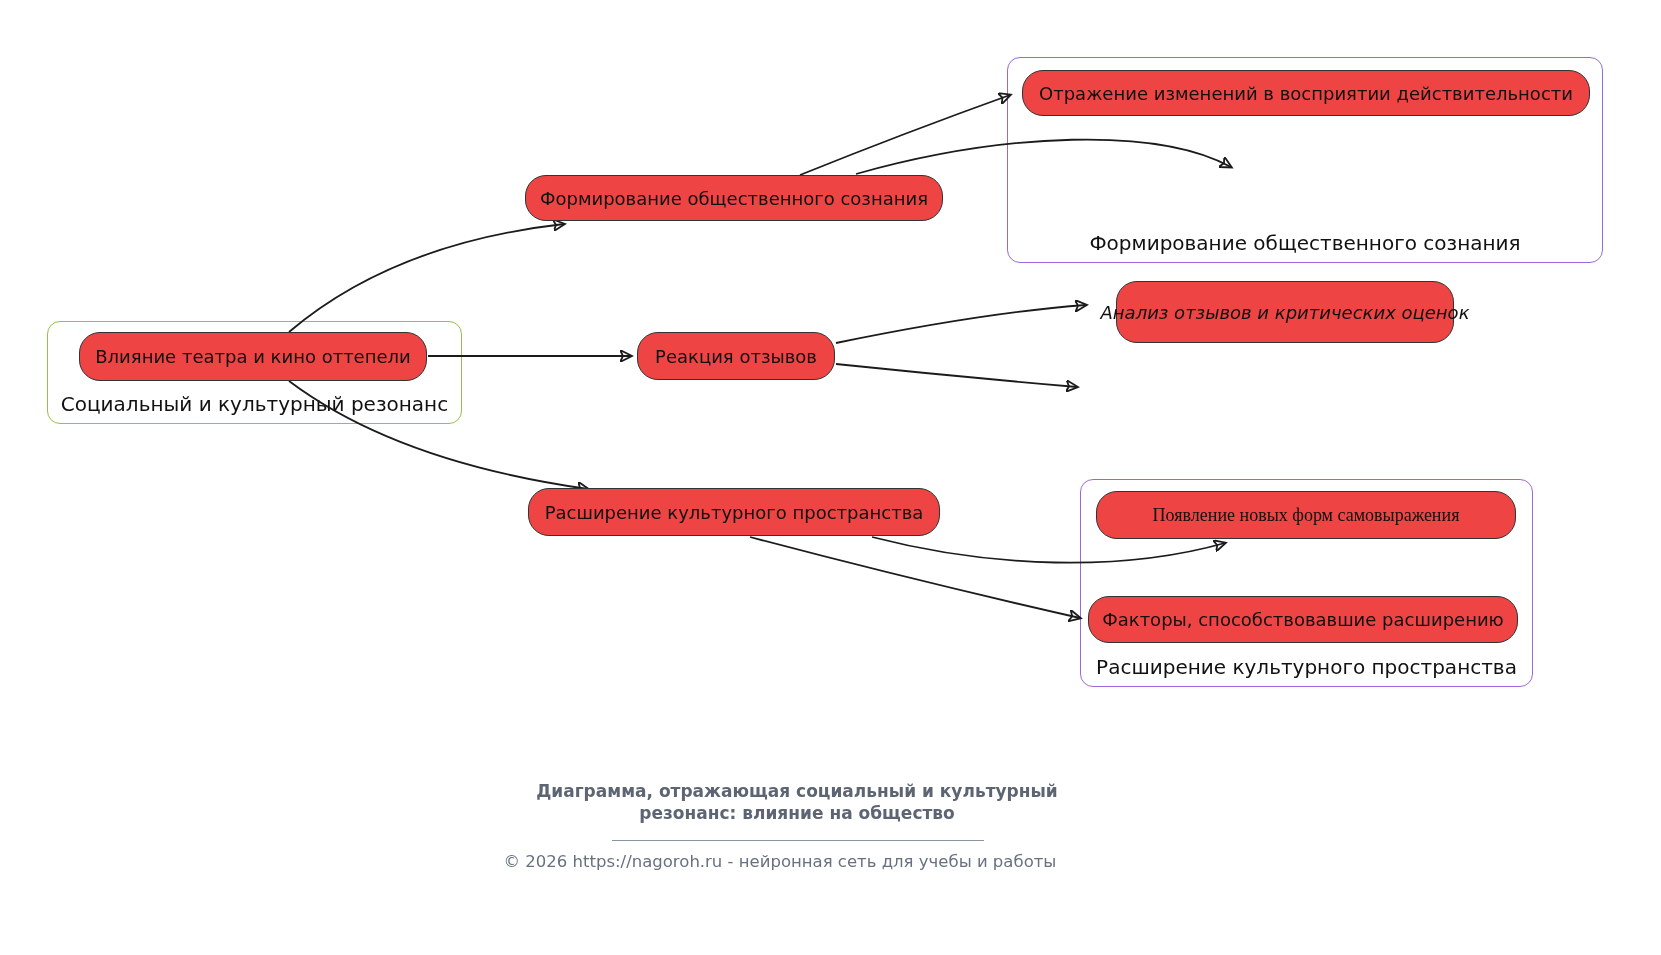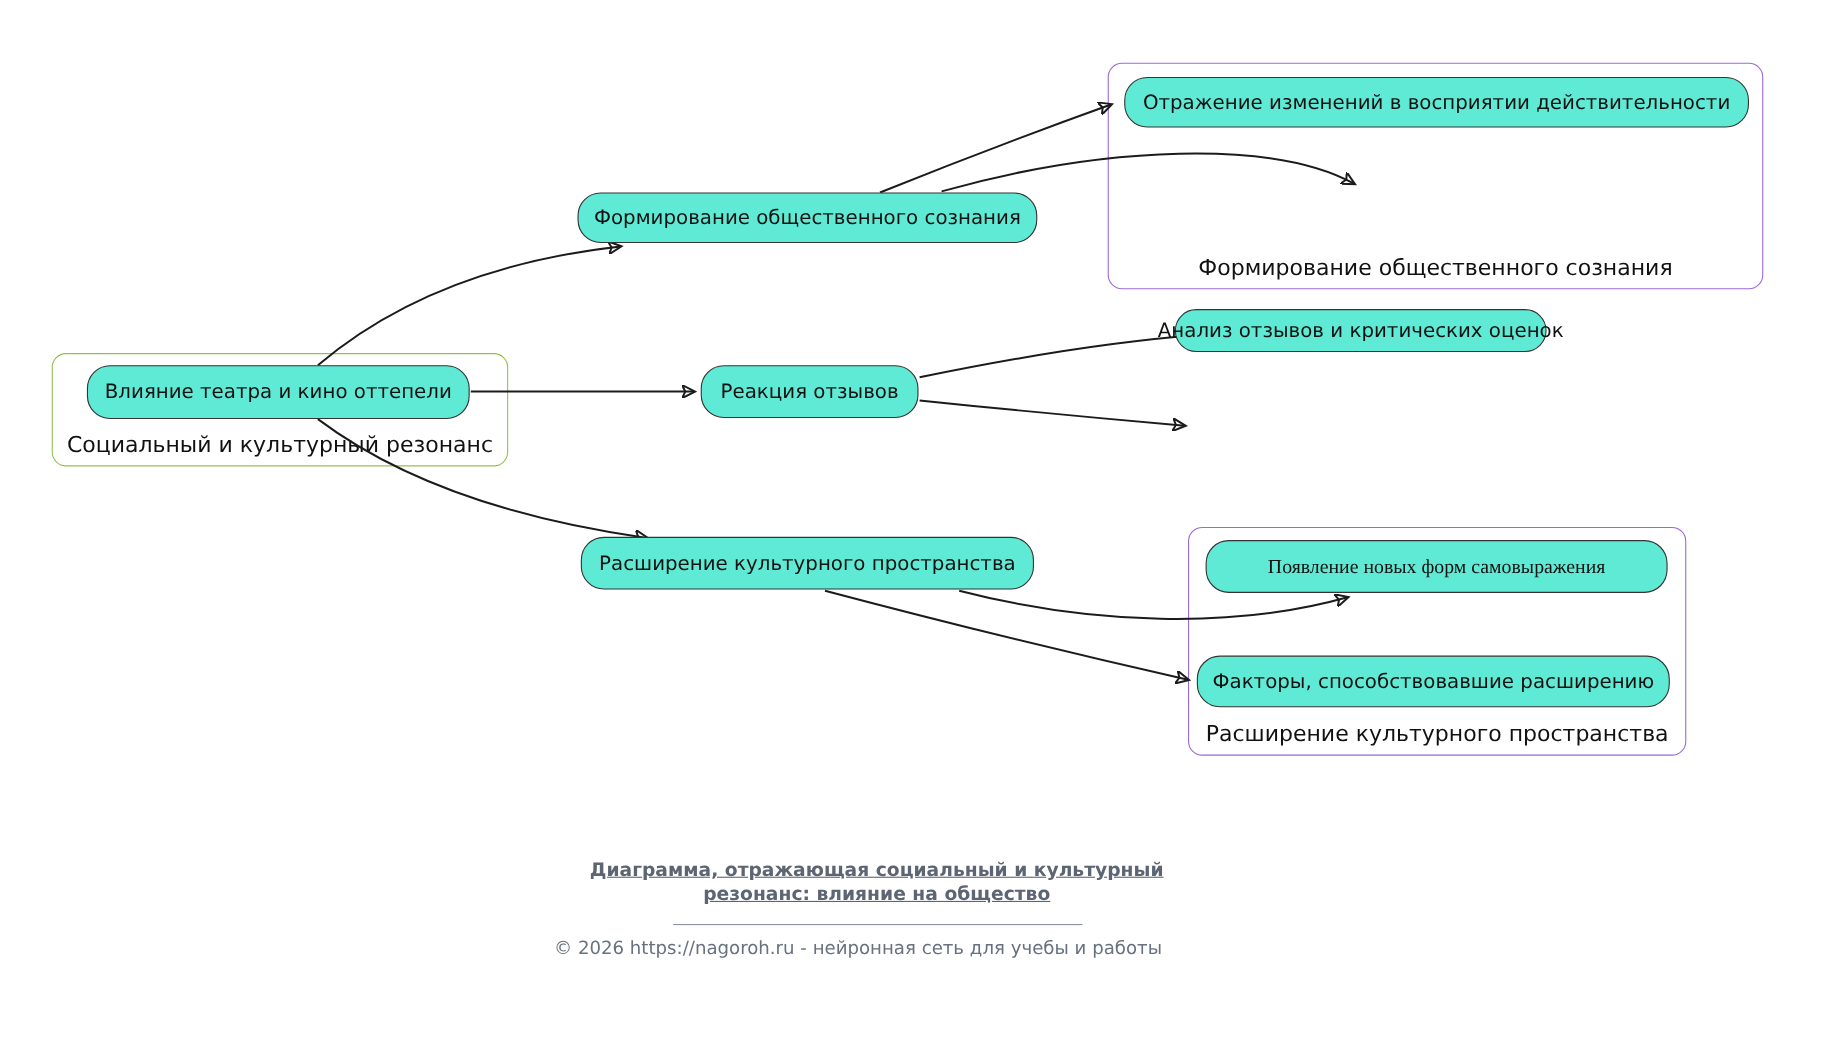--- a/index.html
+++ b/index.html
@@ -28,32 +28,32 @@
   .group-label{
     position:absolute;left:0;right:0;bottom:7px;
     text-align:center;
     font-size:20px;color:#111111;
     white-space:nowrap;
   }
   .node{
     position:absolute;
     border:1.7px solid #333333;
     border-radius:21px;
-    background:#5eead4;
+    background:#ef4444;
     display:flex;align-items:center;justify-content:center;
     font-size:18px;color:#111111;
     white-space:nowrap;
     z-index:3;
     box-sizing:border-box;
   }
   .caption-title{
     position:absolute;left:447px;top:780px;width:700px;
     text-align:center;
     font-size:17px;font-weight:bold;color:#5d6573;
-    line-height:22px;z-index:1;text-decoration:underline;
+    line-height:22px;z-index:1;
   }
   .caption-divider{
     position:absolute;left:612px;top:840px;width:372px;height:0;
     border-top:1.5px solid #8a93a1;z-index:1;
   }
   .caption-copyright{
     position:absolute;left:430px;top:852px;width:700px;
     text-align:center;
     font-size:16.5px;color:#67717f;z-index:1;
   }
@@ -96,21 +96,21 @@
 
   <div class="node" style="left:525px;top:175px;width:418px;height:46px;">Формирование общественного сознания</div>
 
   <div class="node" style="left:637px;top:332px;width:198px;height:48px;">Реакция отзывов</div>
 
   <div class="node" style="left:528px;top:488px;width:412px;height:48px;">Расширение культурного пространства</div>
 
   <div class="node" style="left:1022px;top:70px;width:568px;height:46px;">Отражение изменений в восприятии действительности</div>
 
 
-  <div class="node" style="left:1068px;top:281px;width:338px;height:39px;">Анализ отзывов и критических оценок</div>
+  <div class="node" style="left:1116px;top:281px;width:338px;height:62px;font-style:italic;">Анализ отзывов и критических оценок</div>
 
 
   <div class="node" style="left:1096px;top:491px;width:420px;height:48px;font-family:Liberation Serif, serif;">Появление новых форм самовыражения</div>
 
   <div class="node" style="left:1088px;top:596px;width:430px;height:47px;">Факторы, способствовавшие расширению</div>
 
   <div class="caption-title">
     <div>Диаграмма, отражающая социальный и культурный</div>
     <div>резонанс: влияние на общество</div>
   </div>

